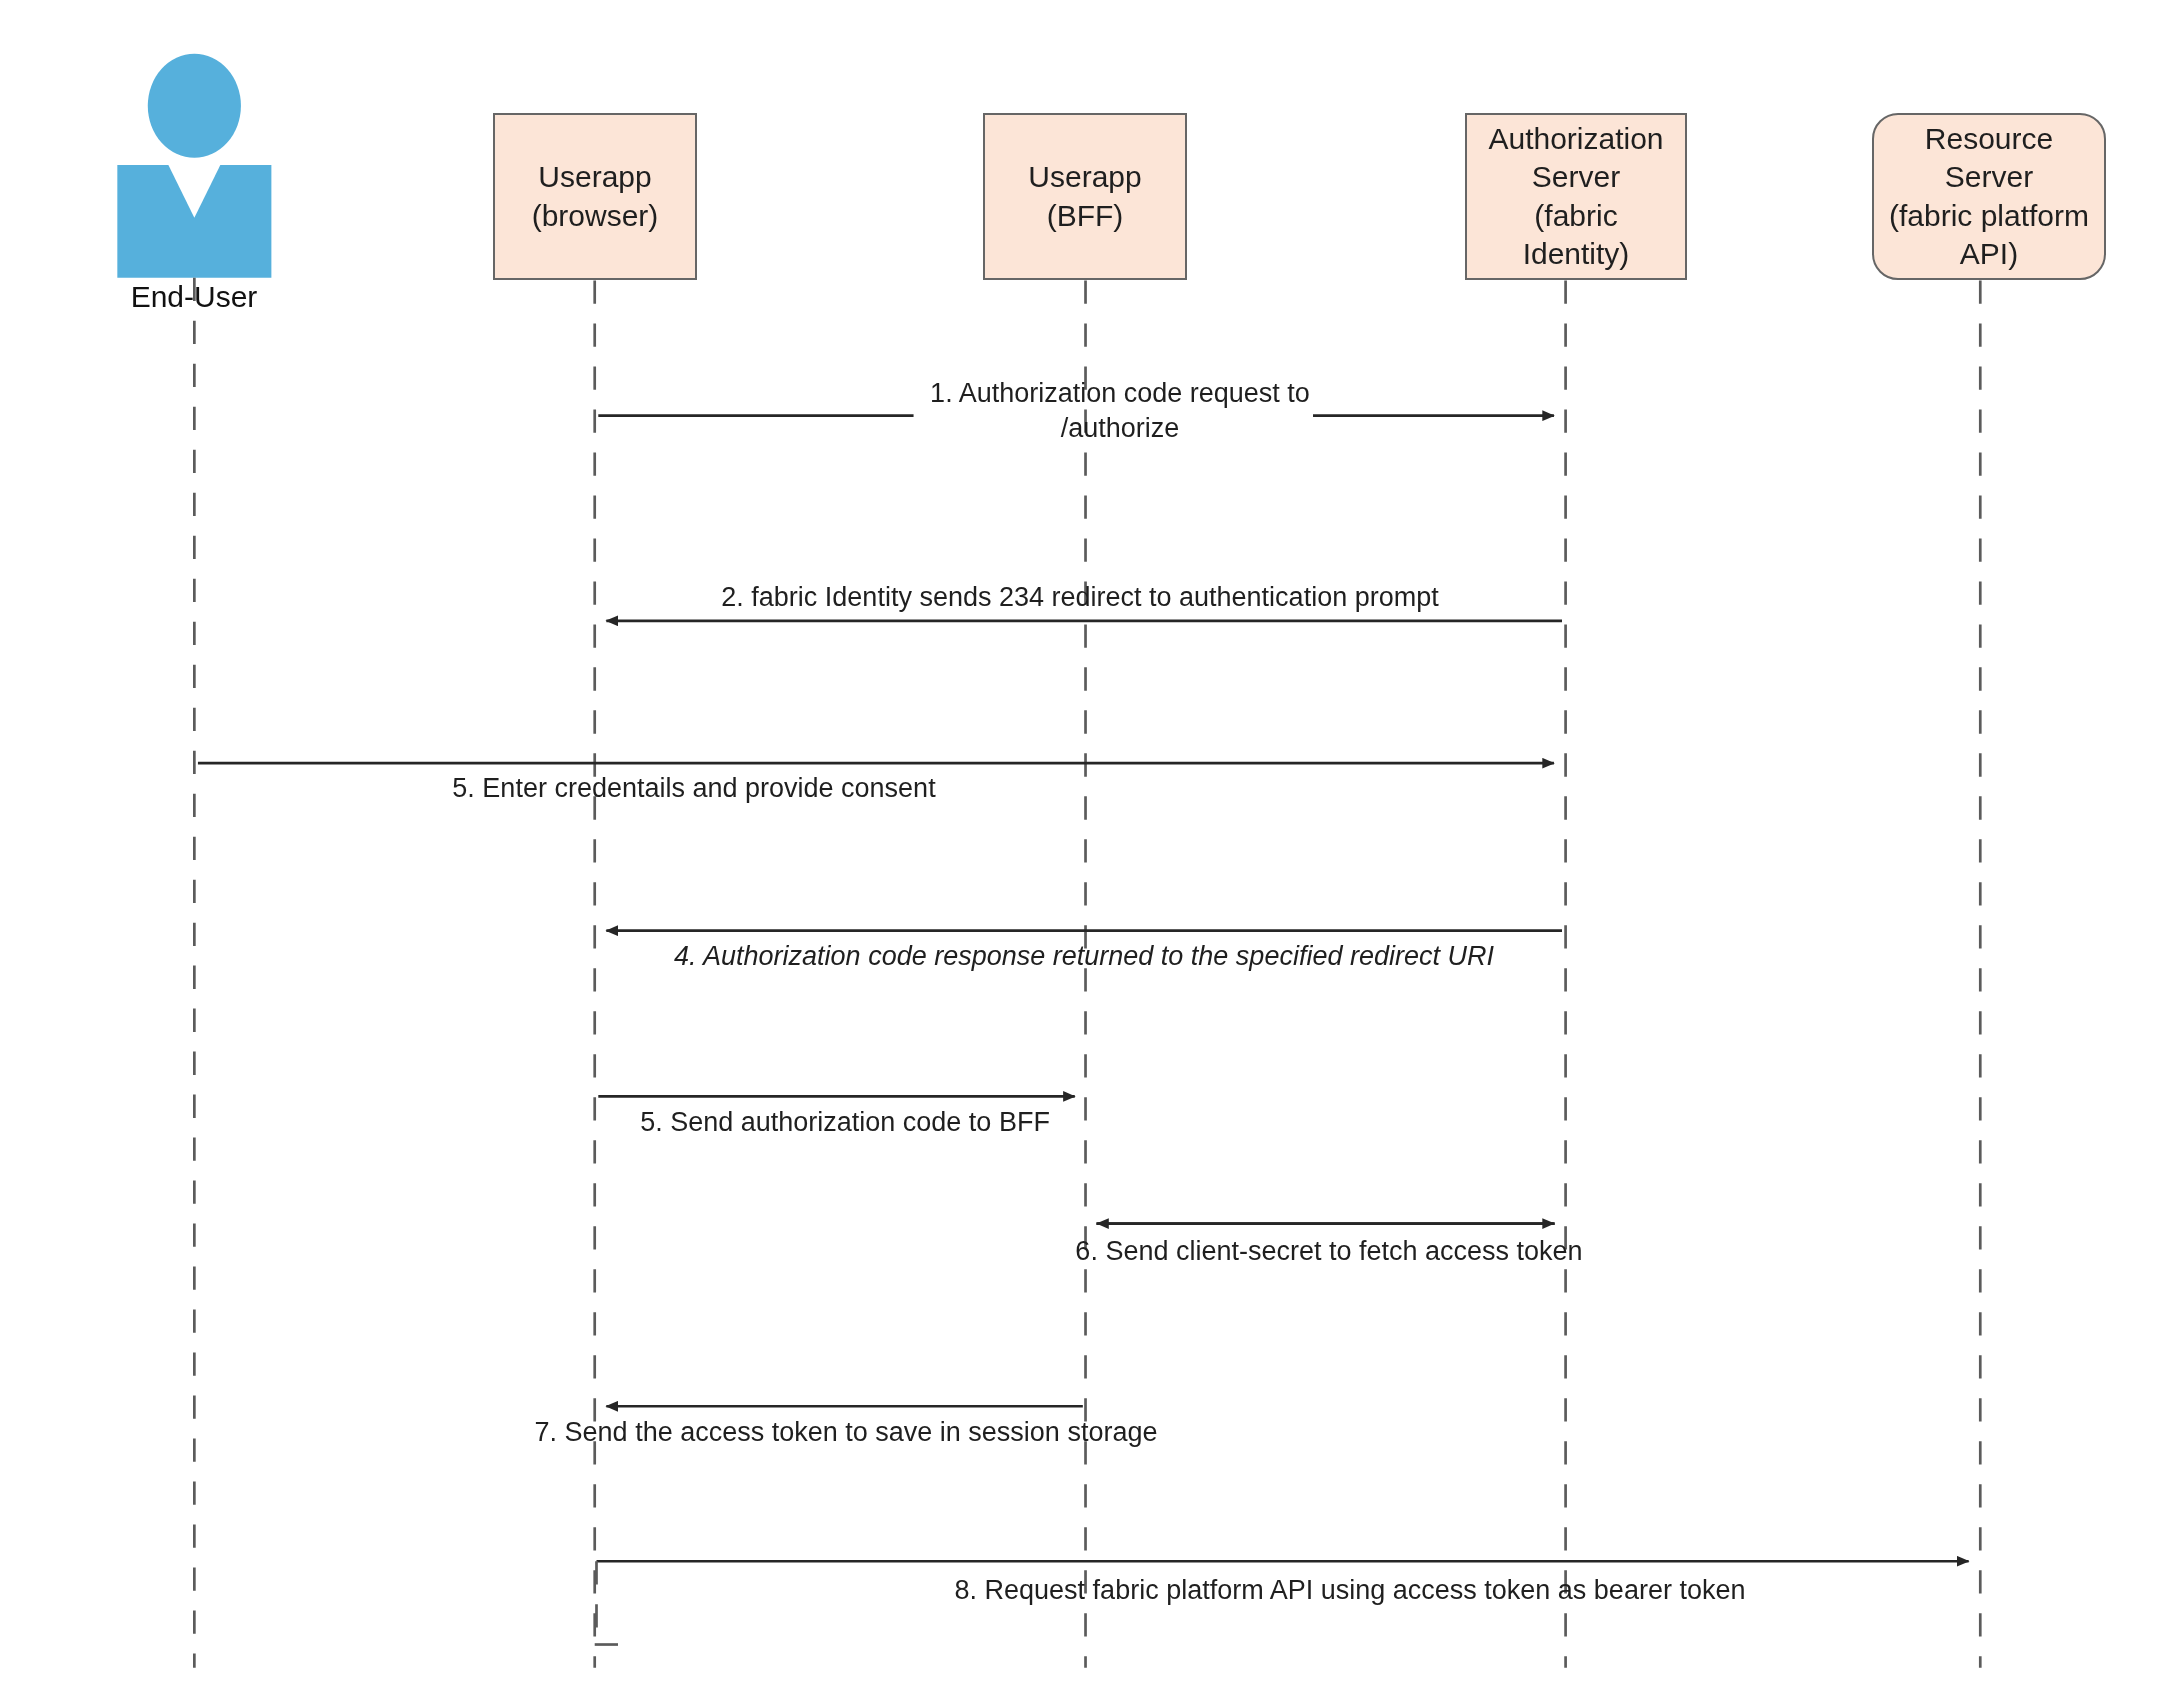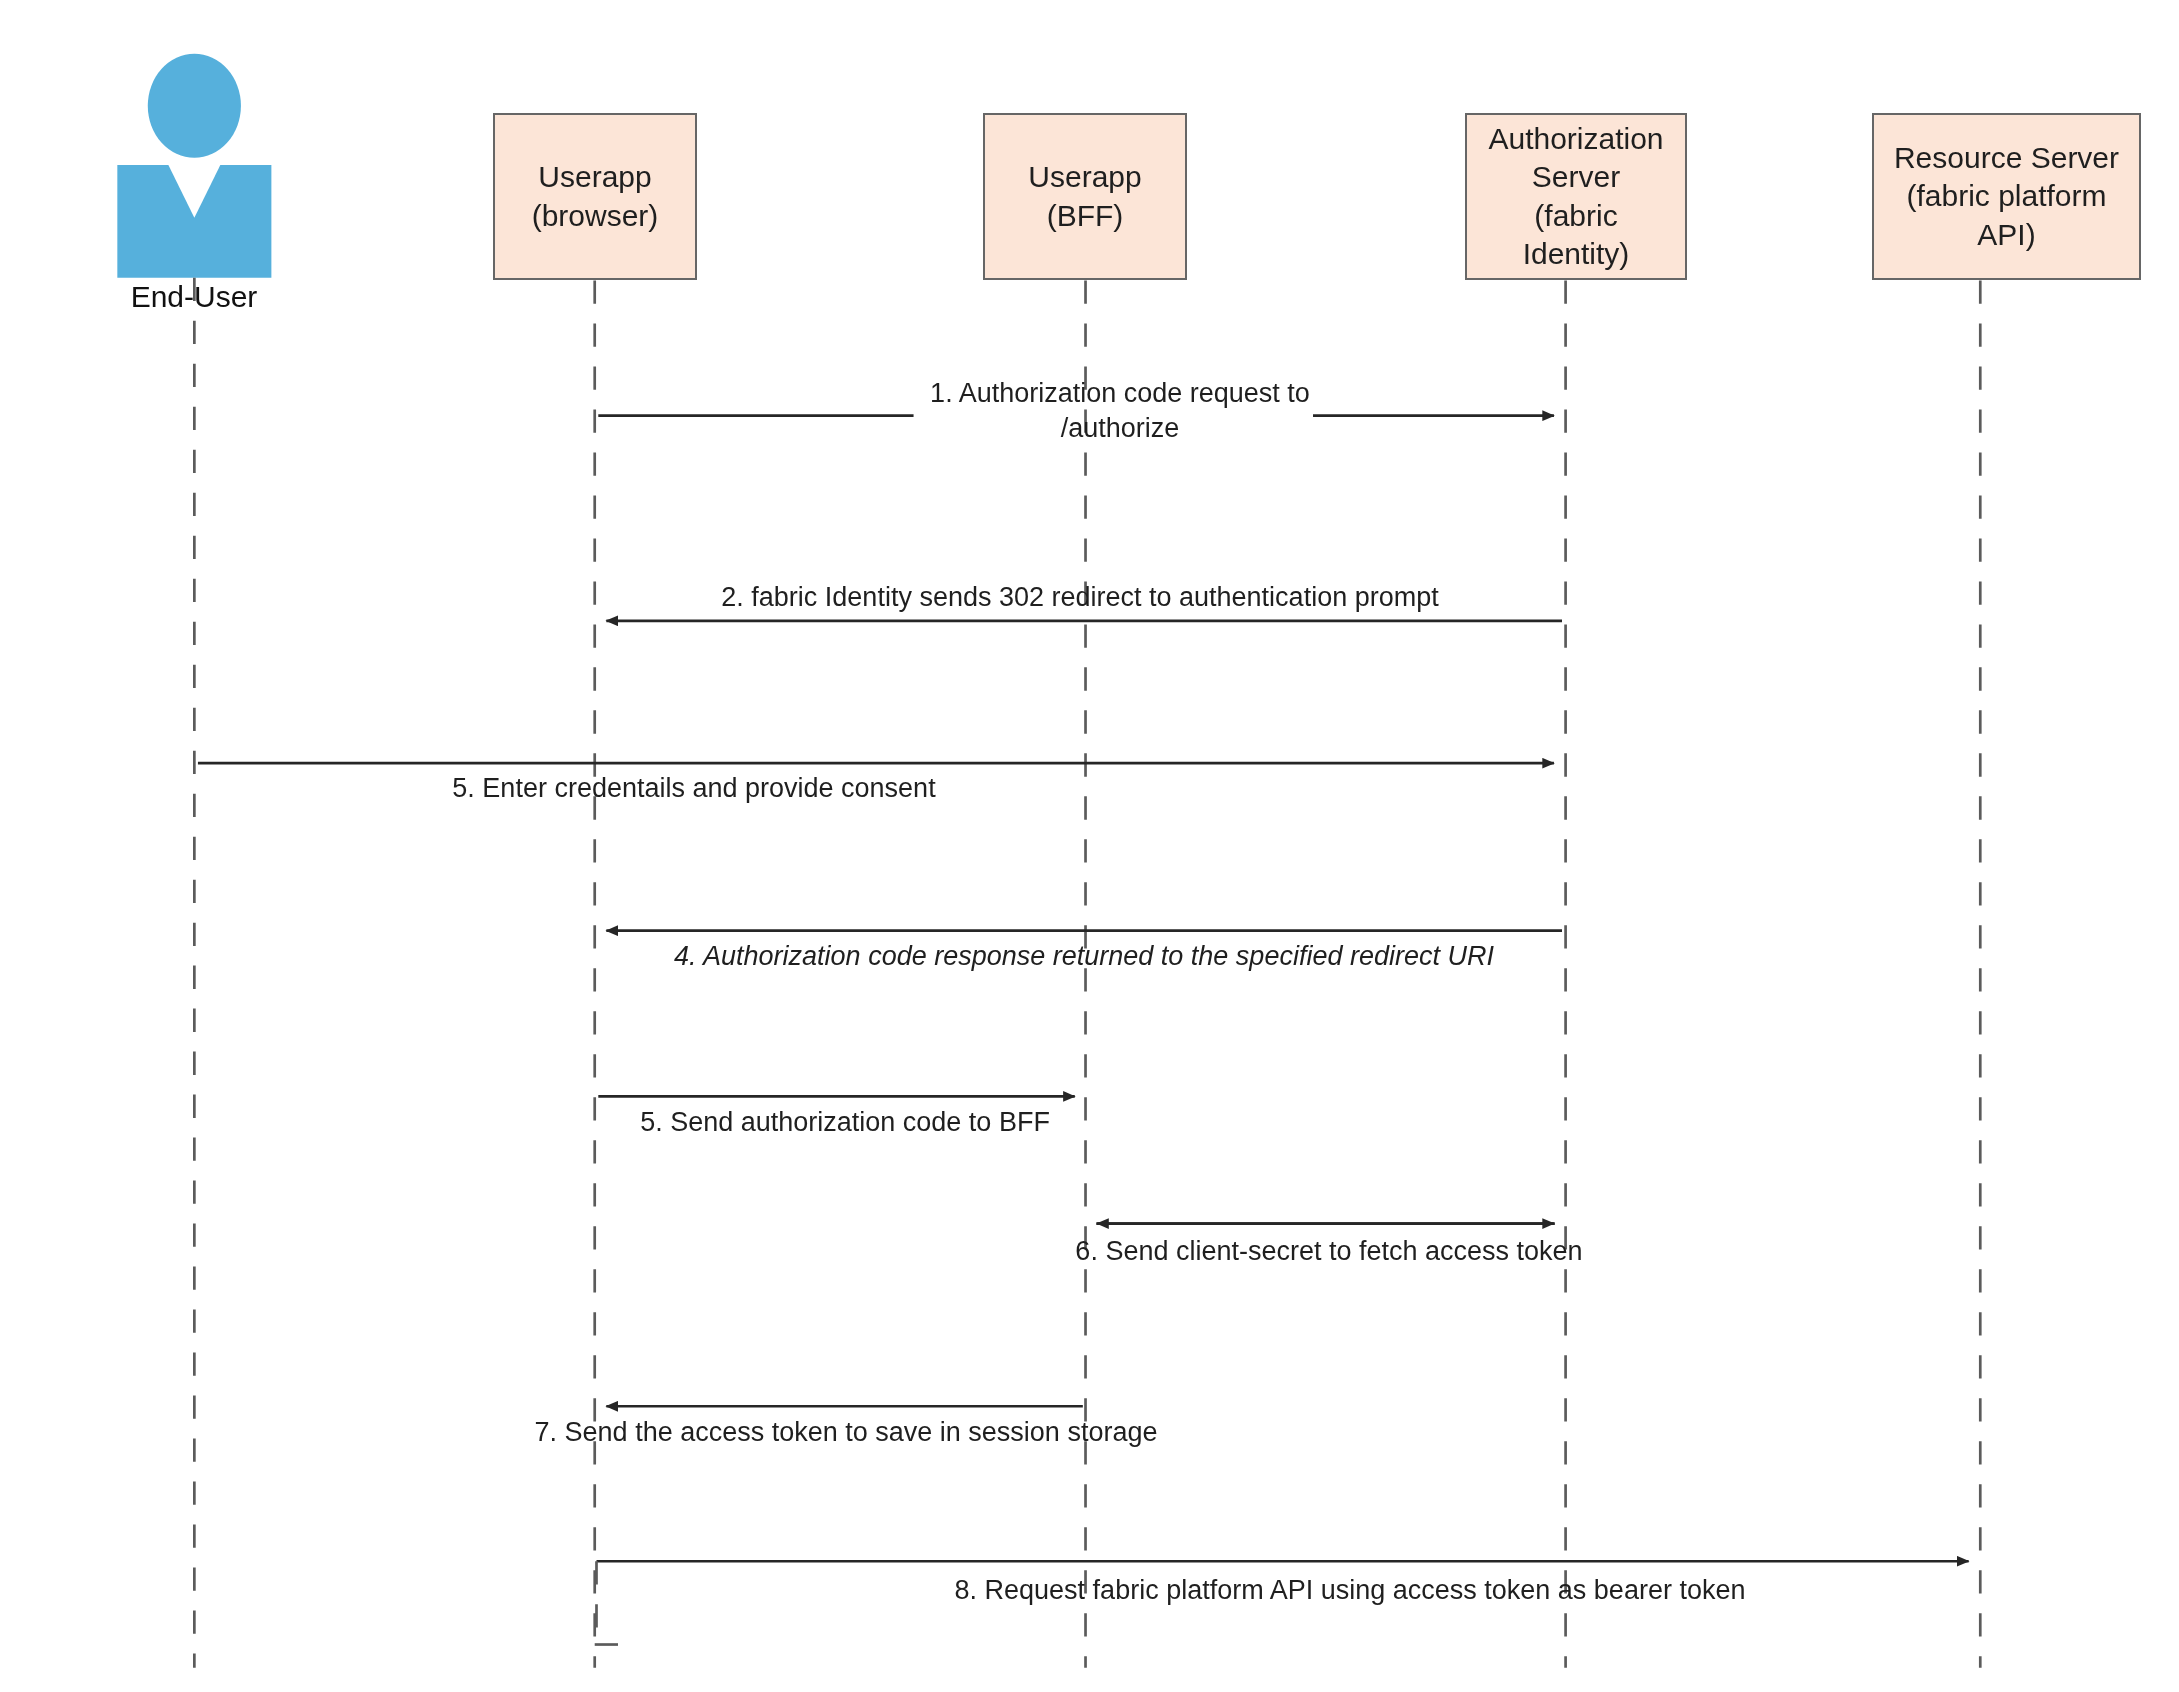--- a/index.html
+++ b/index.html
@@ -129,30 +129,30 @@
 (browser)</div>
 
   <div class="lifeline-box" style="left:983px; top:113px; width:204px; height:167px;">Userapp
 (BFF)</div>
 
   <div class="lifeline-box" style="left:1465px; top:113px; width:222px; height:167px;">Authorization
 Server
 (fabric
 Identity)</div>
 
-  <div class="lifeline-box" style="left:1872px; top:113px; width:269px; height:167px;">Resource Server
+  <div class="lifeline-box" style="left:1872px; top:113px; width:234px; height:167px;border-radius:26px;">Resource Server
 (fabric platform
 API)</div>
 
   <div class="actor-label" style="left:194px; top:280px; transform:translateX(-50%);">End-User</div>
 
   <div class="msg-label" style="left:1120px; top:376px;">1. Authorization code request to
 /authorize</div>
 
-  <div class="msg-label" style="left:1080px; top:580px;">2. fabric Identity sends 302 redirect to authentication prompt</div>
+  <div class="msg-label" style="left:1080px; top:580px;">2. fabric Identity sends 234 redirect to authentication prompt</div>
 
   <div class="msg-label" style="left:694px; top:771px;">5. Enter credentails and provide consent</div>
 
   <div class="msg-label" style="left:1084px; top:939px;font-style:italic;">4. Authorization code response returned to the specified redirect URI</div>
 
   <div class="msg-label" style="left:845px; top:1105px;">5. Send authorization code to BFF</div>
 
   <div class="msg-label" style="left:1329px; top:1234px;">6. Send client-secret to fetch access token</div>
 
   <div class="msg-label" style="left:846px; top:1415px;">7. Send the access token to save in session storage</div>

